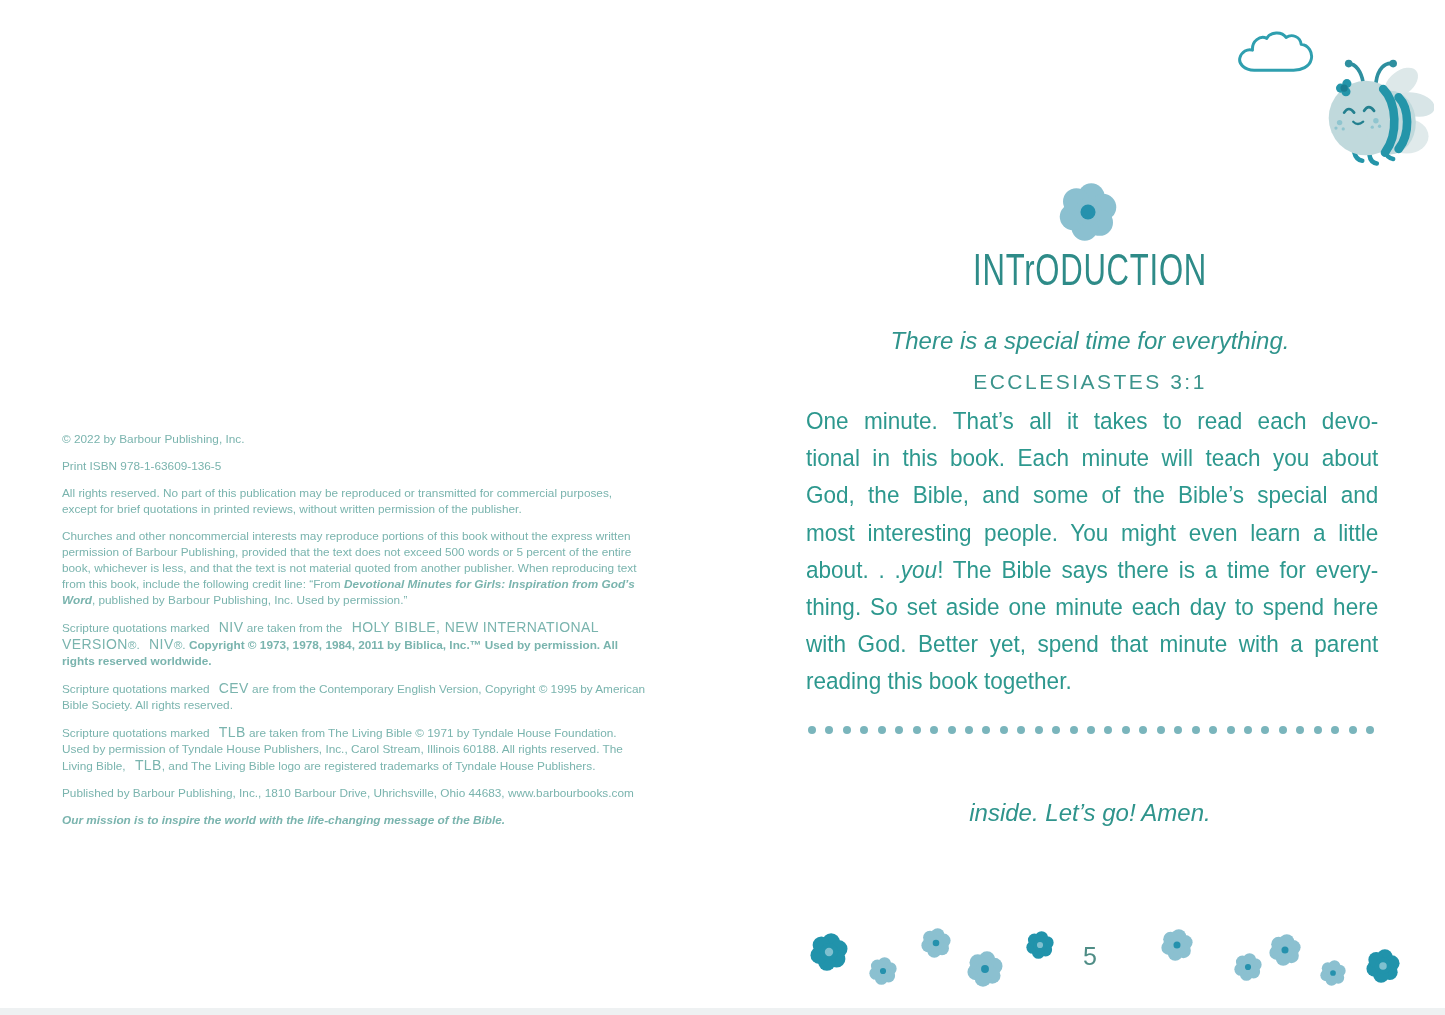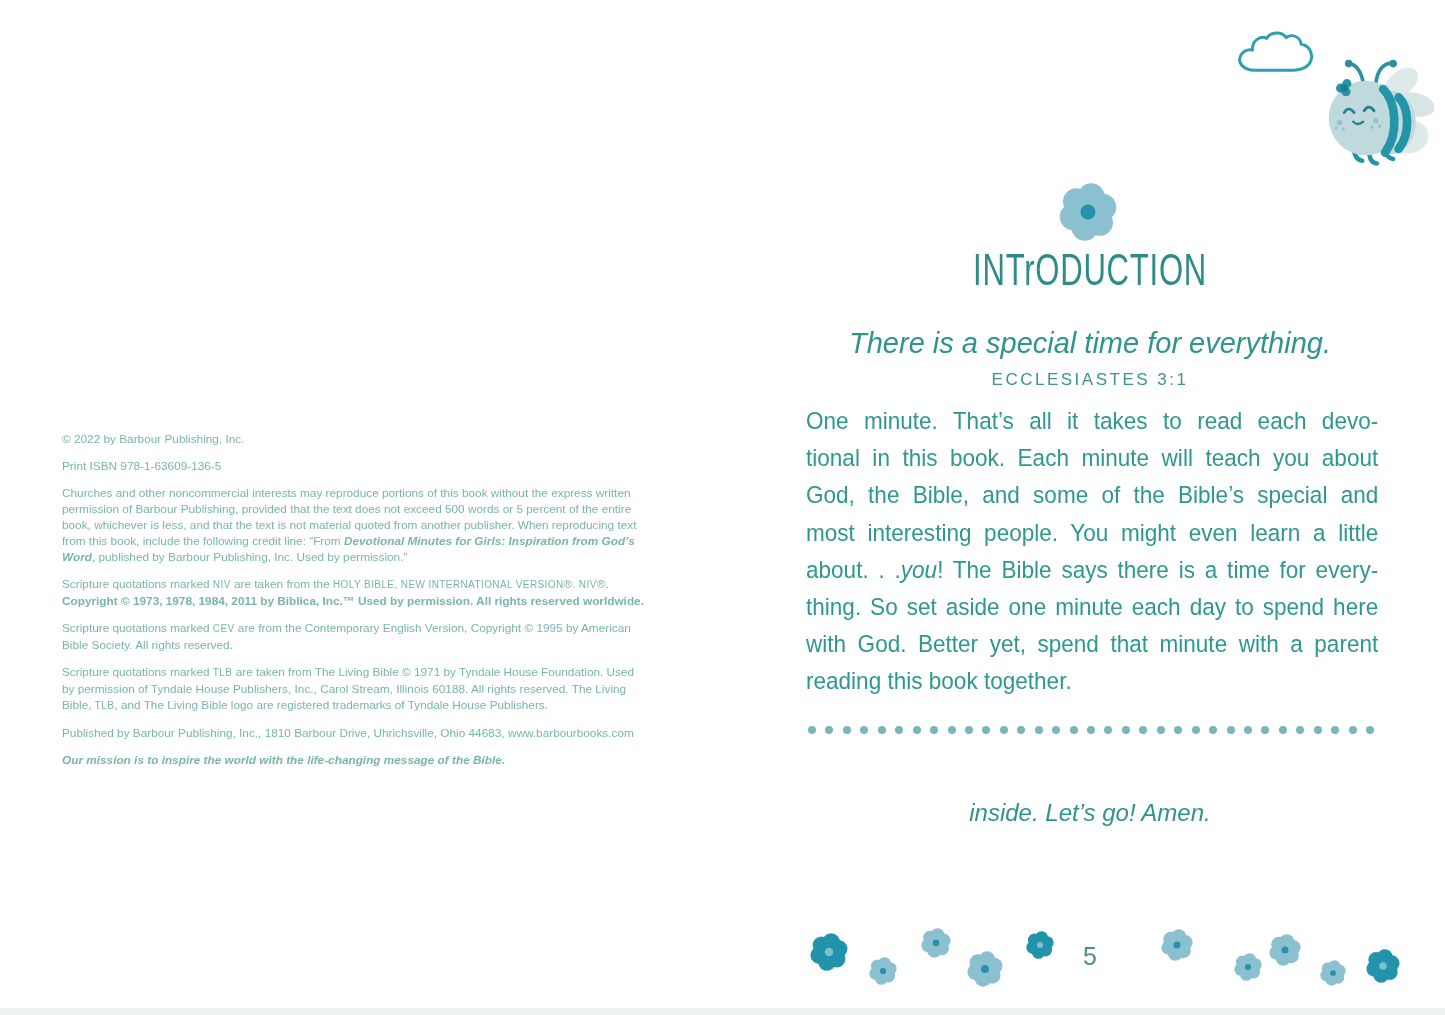--- a/index.html
+++ b/index.html
@@ -15,34 +15,34 @@
   }
 
   
   .copyright-block {
     position:absolute; left:62px; top:431px; width:584px;
     color:#7ab4ae; font-size:11.8px; line-height:16px;
   }
   .copy-para { margin-bottom:11px; }
   .seg-b  { font-weight:700;margin-top:7px; }
   .seg-bi { font-weight:700; font-style:italic; }
-  .seg-sc { font-size:10px; letter-spacing:.4px; }
+  .seg-sc { font-size:14px; letter-spacing:.4px;margin-left:6px; }
   .title-flower { position:absolute; left:1059px; top:183px; width:58px; height:58px; }
   .intro-title {
     position:absolute; left:790px; top:246px; width:600px; text-align:center;
     color:#2e8b88; font-size:42px; letter-spacing:1px; white-space:nowrap;
   }
   .intro-title > span { display:inline-block; transform:scale(.74,1.04); transform-origin:center; }
   .intro-verse {
     position:absolute; left:790px; top:327px; width:600px; text-align:center;
-    color:#2f948c; font-style:italic; font-size:29px;
+    color:#2f948c; font-style:italic; font-size:24px;
   }
   .intro-reference {
     position:absolute; left:790px; top:370px; width:600px; text-align:center;
-    color:#3c948c; font-size:17px; letter-spacing:2.5px;
+    color:#3c948c; font-size:21px; letter-spacing:2.5px;
   }
   .intro-body {
     position:absolute; left:806px; top:407px; width:622px;
     transform:scaleX(.92); transform-origin:left top;
     color:#2d988e; font-size:24.5px;
   }
   .body-line { height:37.2px; text-align:justify; text-align-last:justify; white-space:nowrap; }
   .body-line.last { text-align-last:left; }
   .dotted-separator {
     position:absolute; left:808px; top:726px; width:566px;
@@ -64,20 +64,21 @@
   .bee-icon { position:absolute; left:1316px; top:48px; }
 </style>
 </head>
 <body>
 
 <div class="spread">
 
   <div class="copyright-block">
       <p class="copy-para"><span>© 2022 by Barbour Publishing, Inc.</span></p>
       <p class="copy-para"><span>Print ISBN 978-1-63609-136-5</span></p>
+      <p class="copy-para"><span>All rights reserved. No part of this publication may be reproduced or transmitted for commercial purposes, except for brief quotations in printed reviews, without written permission of the publisher.</span></p>
       <p class="copy-para"><span>Churches and other noncommercial interests may reproduce portions of this book without the express written permission of Barbour Publishing, provided that the text does not exceed 500 words or 5 percent of the entire book, whichever is less, and that the text is not material quoted from another publisher. When reproducing text from this book, include the following credit line: “From </span><span class="seg-bi">Devotional Minutes for Girls: Inspiration from God’s Word</span><span>, published by Barbour Publishing, Inc. Used by permission.”</span></p>
       <p class="copy-para"><span>Scripture quotations marked </span><span class="seg-sc">NIV</span><span> are taken from the </span><span class="seg-sc">HOLY BIBLE, NEW INTERNATIONAL VERSION</span><span>®. </span><span class="seg-sc">NIV</span><span>®. </span><span class="seg-b">Copyright © 1973, 1978, 1984, 2011 by Biblica, Inc.™ Used by permission. All rights reserved worldwide.</span></p>
       <p class="copy-para"><span>Scripture quotations marked </span><span class="seg-sc">CEV</span><span> are from the Contemporary English Version, Copyright © 1995 by American Bible Society. All rights reserved.</span></p>
       <p class="copy-para"><span>Scripture quotations marked </span><span class="seg-sc">TLB</span><span> are taken from The Living Bible © 1971 by Tyndale House Foundation. Used by permission of Tyndale House Publishers, Inc., Carol Stream, Illinois 60188. All rights reserved. The Living Bible, </span><span class="seg-sc">TLB</span><span>, and The Living Bible logo are registered trademarks of Tyndale House Publishers.</span></p>
       <p class="copy-para"><span>Published by Barbour Publishing, Inc., 1810 Barbour Drive, Uhrichsville, Ohio 44683, www.barbourbooks.com</span></p>
       <p class="copy-para"><span class="seg-bi">Our mission is to inspire the world with the life-changing message of the Bible.</span></p>
     </div>
 
   <span class="cloud-icon">
     <svg width="84" height="52" viewBox="0 0 100 62">

